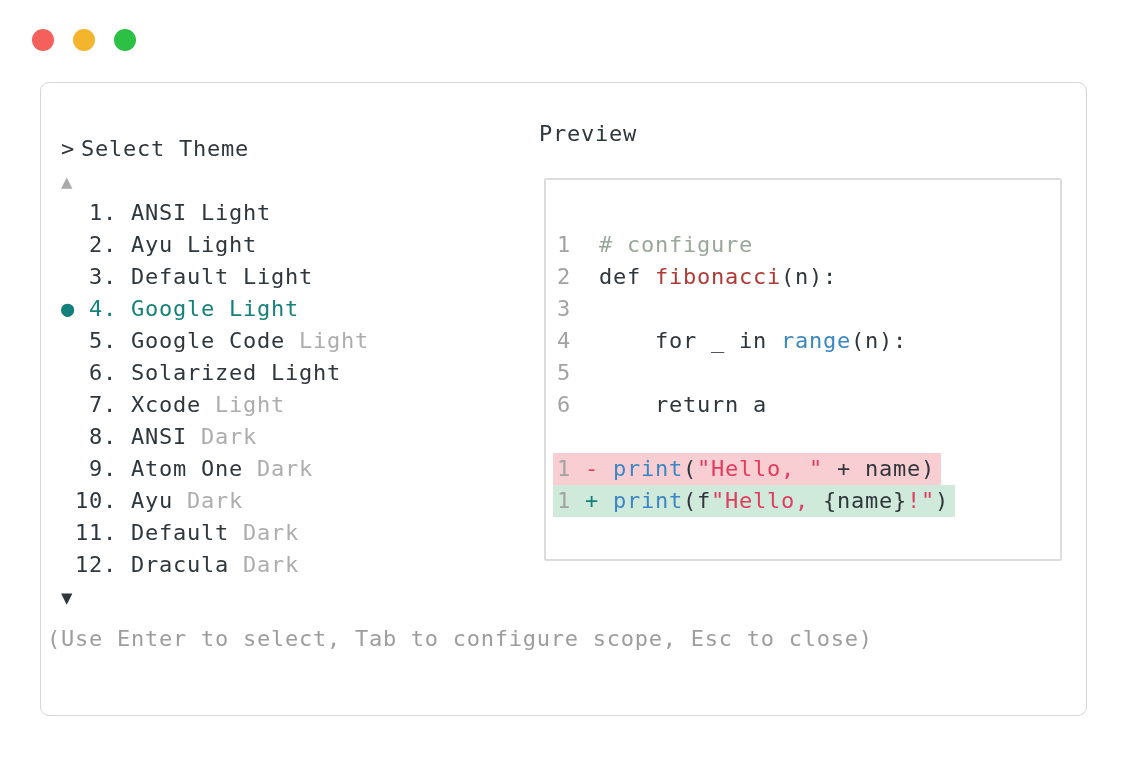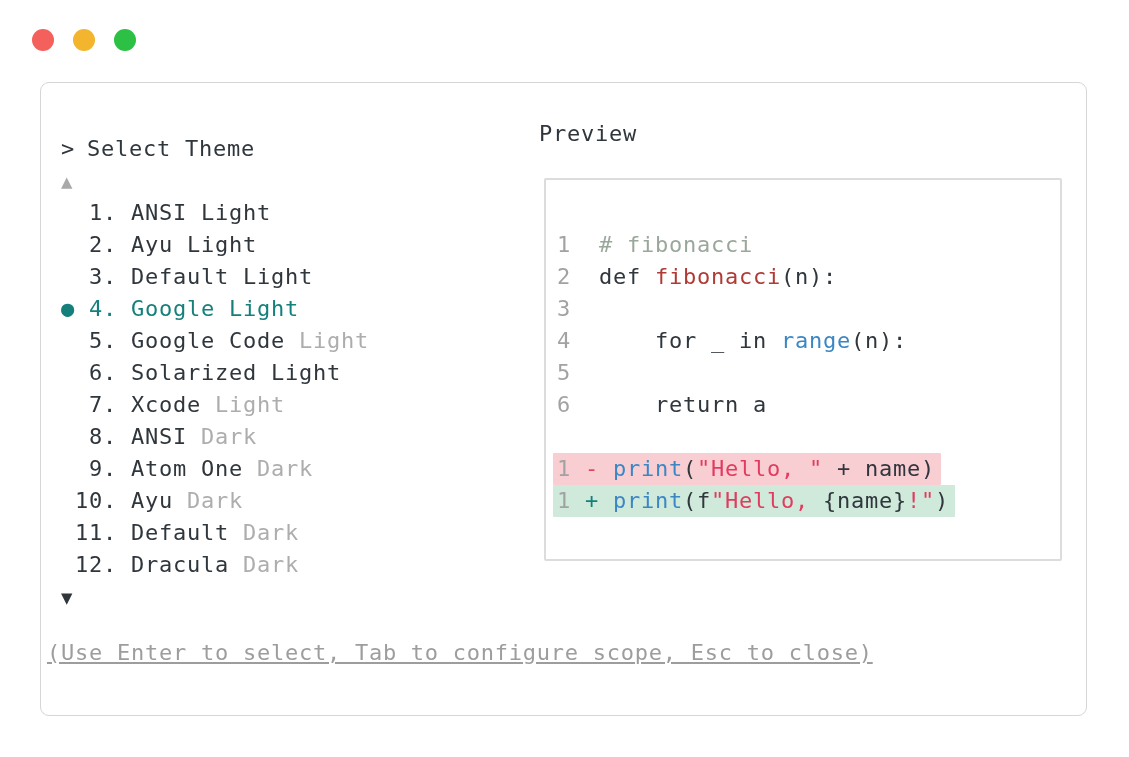--- a/index.html
+++ b/index.html
@@ -17,21 +17,21 @@
   }
   .lights{position:absolute;left:32px;top:29px;display:flex;gap:19px;}
   .light{width:22px;height:22px;border-radius:50%;}
   .panel{
     position:absolute;left:40px;top:82px;width:1047px;height:634px;
     border:1.5px solid var(--border);border-radius:9px;background:#fff;box-sizing:border-box;
   }
   .leftcol{position:absolute;left:0;top:50px;width:500px;}
   .row{height:32px;display:flex;position:relative;padding-left:20px;align-items:flex-start;}
   .marker{position:absolute;left:20px;top:0;width:28px;white-space:pre;}
-  .htitle{margin-left:26px;}
+  .htitle{margin-left:20px;}
   .num{width:56px;text-align:right;white-space:pre;}
   .gap{width:14px;}
   .label{white-space:pre;}
   .suffix{color:var(--muted);margin-left:14px;white-space:pre;}
   .item .num,.item .label{color:var(--text);}
   .item.selected .num,.item.selected .label,.item.selected .marker{color:var(--selected);}
   .scroll-up{color:var(--scroll_up);font-size:19px;}
   .scroll-down{color:var(--text);font-size:19px;}
   .preview-title{position:absolute;left:498px;top:35px;height:32px;}
   .preview-box{
@@ -45,21 +45,21 @@
   .sgap{width:14px;}
   .sign{width:14px;white-space:pre;}
   .csegs{white-space:pre;}
   .spacer{height:32px;}
   .dbg{display:inline-flex;padding:0 6px 0 4px;margin-left:-4px;border-radius:1px;}
   .bg-removed_bg{background:var(--removed_bg);}
   .bg-added_bg{background:var(--added_bg);}
   .c-text{color:var(--text);text-align:right;} .c-comment{color:var(--comment);} .c-function{color:var(--function);}
   .c-builtin{color:var(--builtin);} .c-number{color:var(--number);} .c-string{color:var(--string);}
   .c-removed{color:var(--removed);} .c-added{color:var(--added);}
-  .footer{position:absolute;left:6px;top:554px;height:32px;color:var(--footer);white-space:pre;text-decoration:underline;}
+  .footer{position:absolute;left:6px;top:540px;height:32px;color:var(--footer);white-space:pre;}
 </style>
 </head>
 <body>
 
 <div class="lights">
   <div class="light" id="light-0" style="background: rgb(244, 96, 92);"></div>
   <div class="light" id="light-1" style="background: rgb(243, 181, 46);"></div>
   <div class="light" id="light-2" style="background: rgb(44, 193, 68);"></div>
 </div>
 
@@ -159,21 +159,21 @@
     </div>
   </div>
 
   <div class="preview-title">Preview</div>
 
   <div class="preview-box">
     <div id="code-lines">
         <div class="cline">
           <span class="lnum">1</span>
           <span class="lgap"></span>
-          <span class="csegs"><span class="c-comment"># fibonacci</span></span>
+          <span class="csegs"><span class="c-comment"># configure</span></span>
         </div>
         <div class="cline">
           <span class="lnum">2</span>
           <span class="lgap"></span>
           <span class="csegs"><span class="c-text">def </span><span class="c-function">fibonacci</span><span class="c-text">(n):</span></span>
         </div>
         <div class="cline">
           <span class="lnum">3</span>
           <span class="lgap"></span>
         </div>

